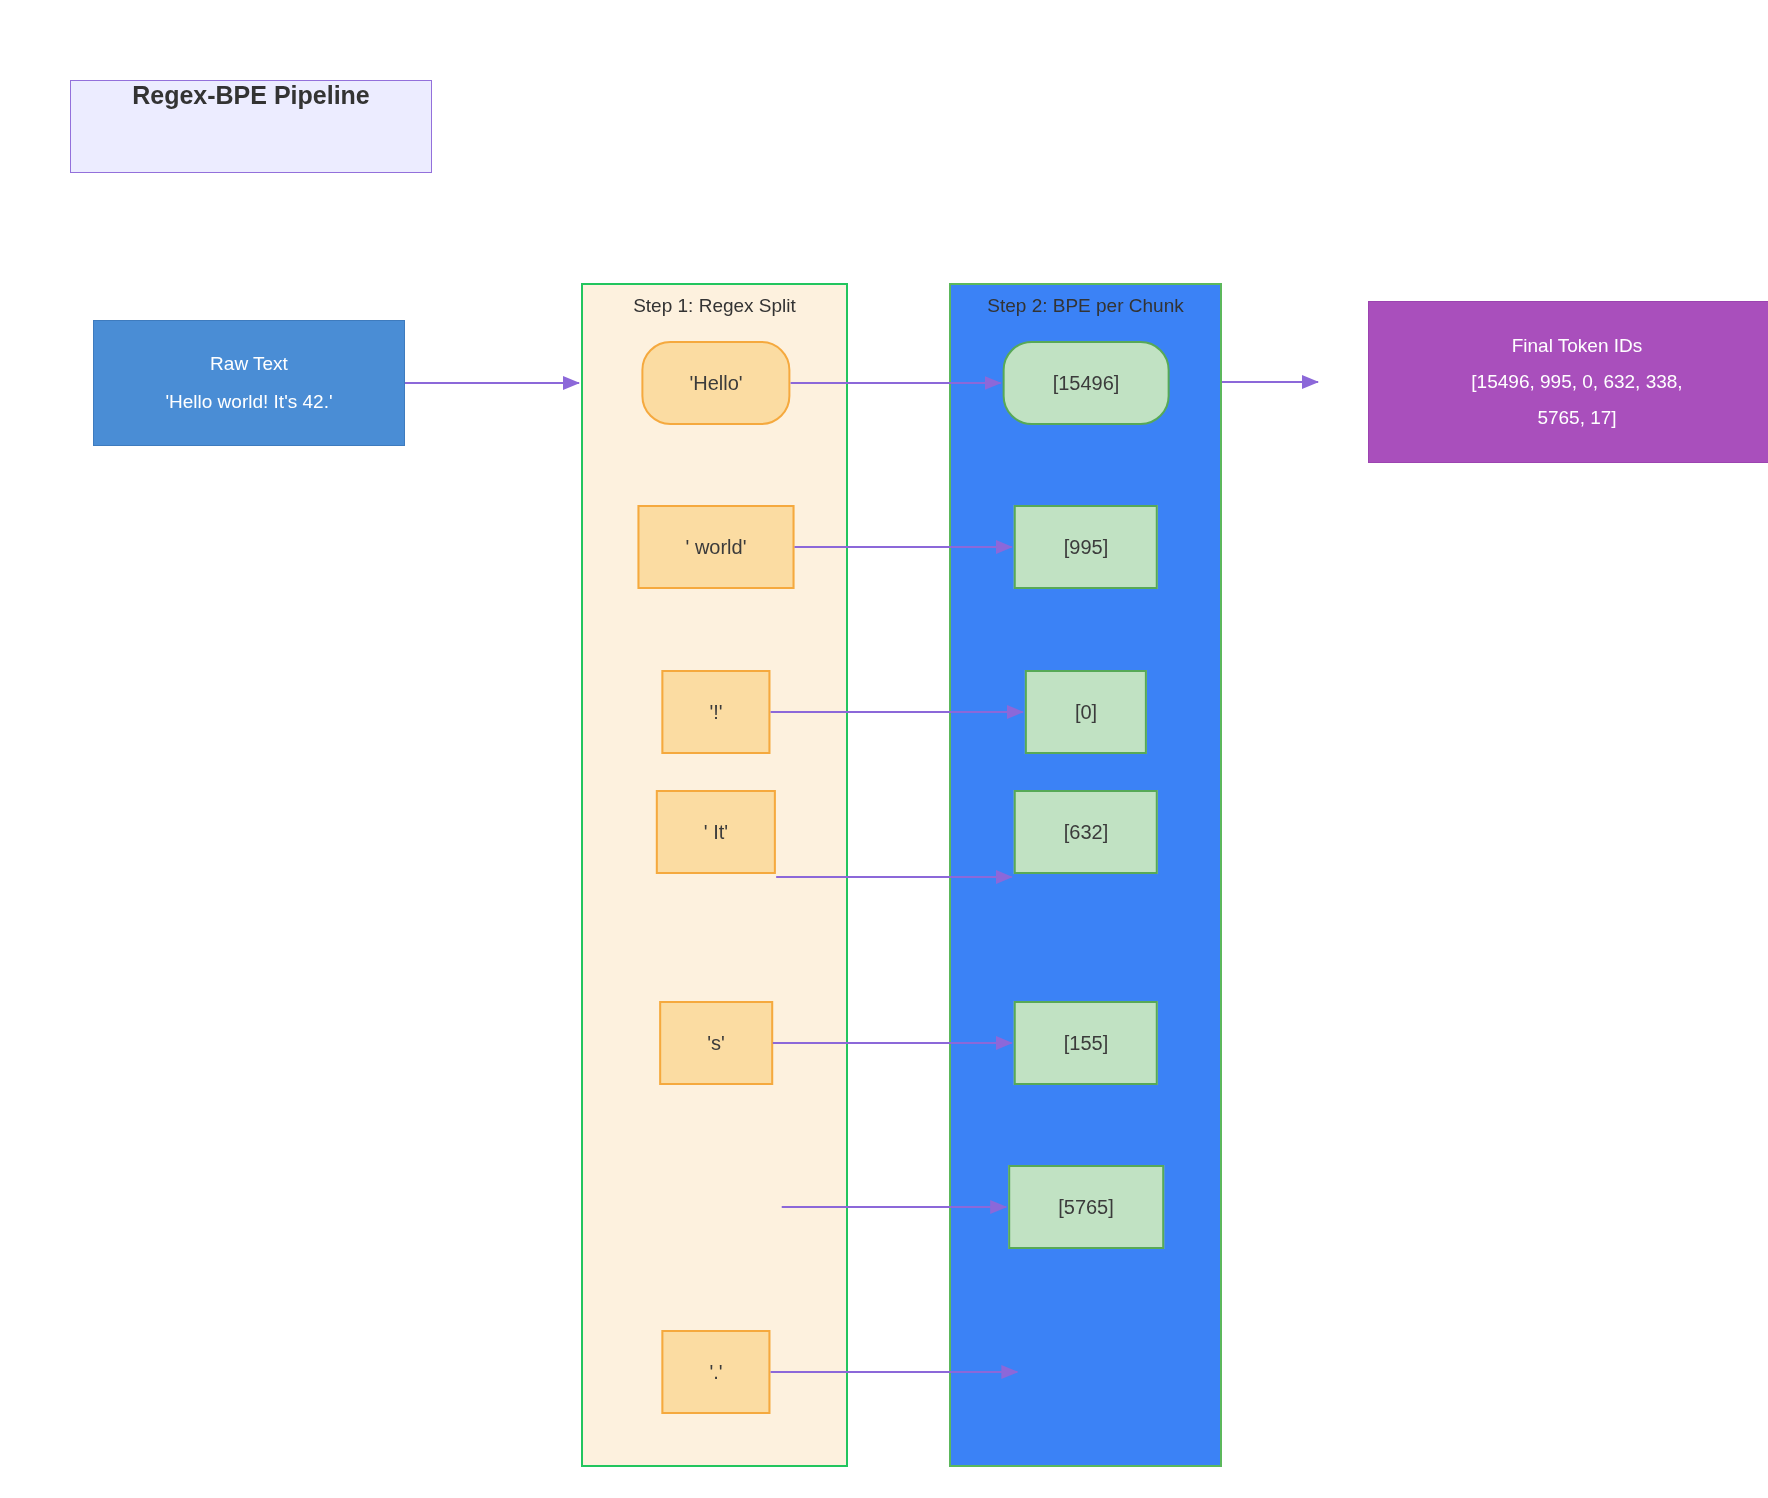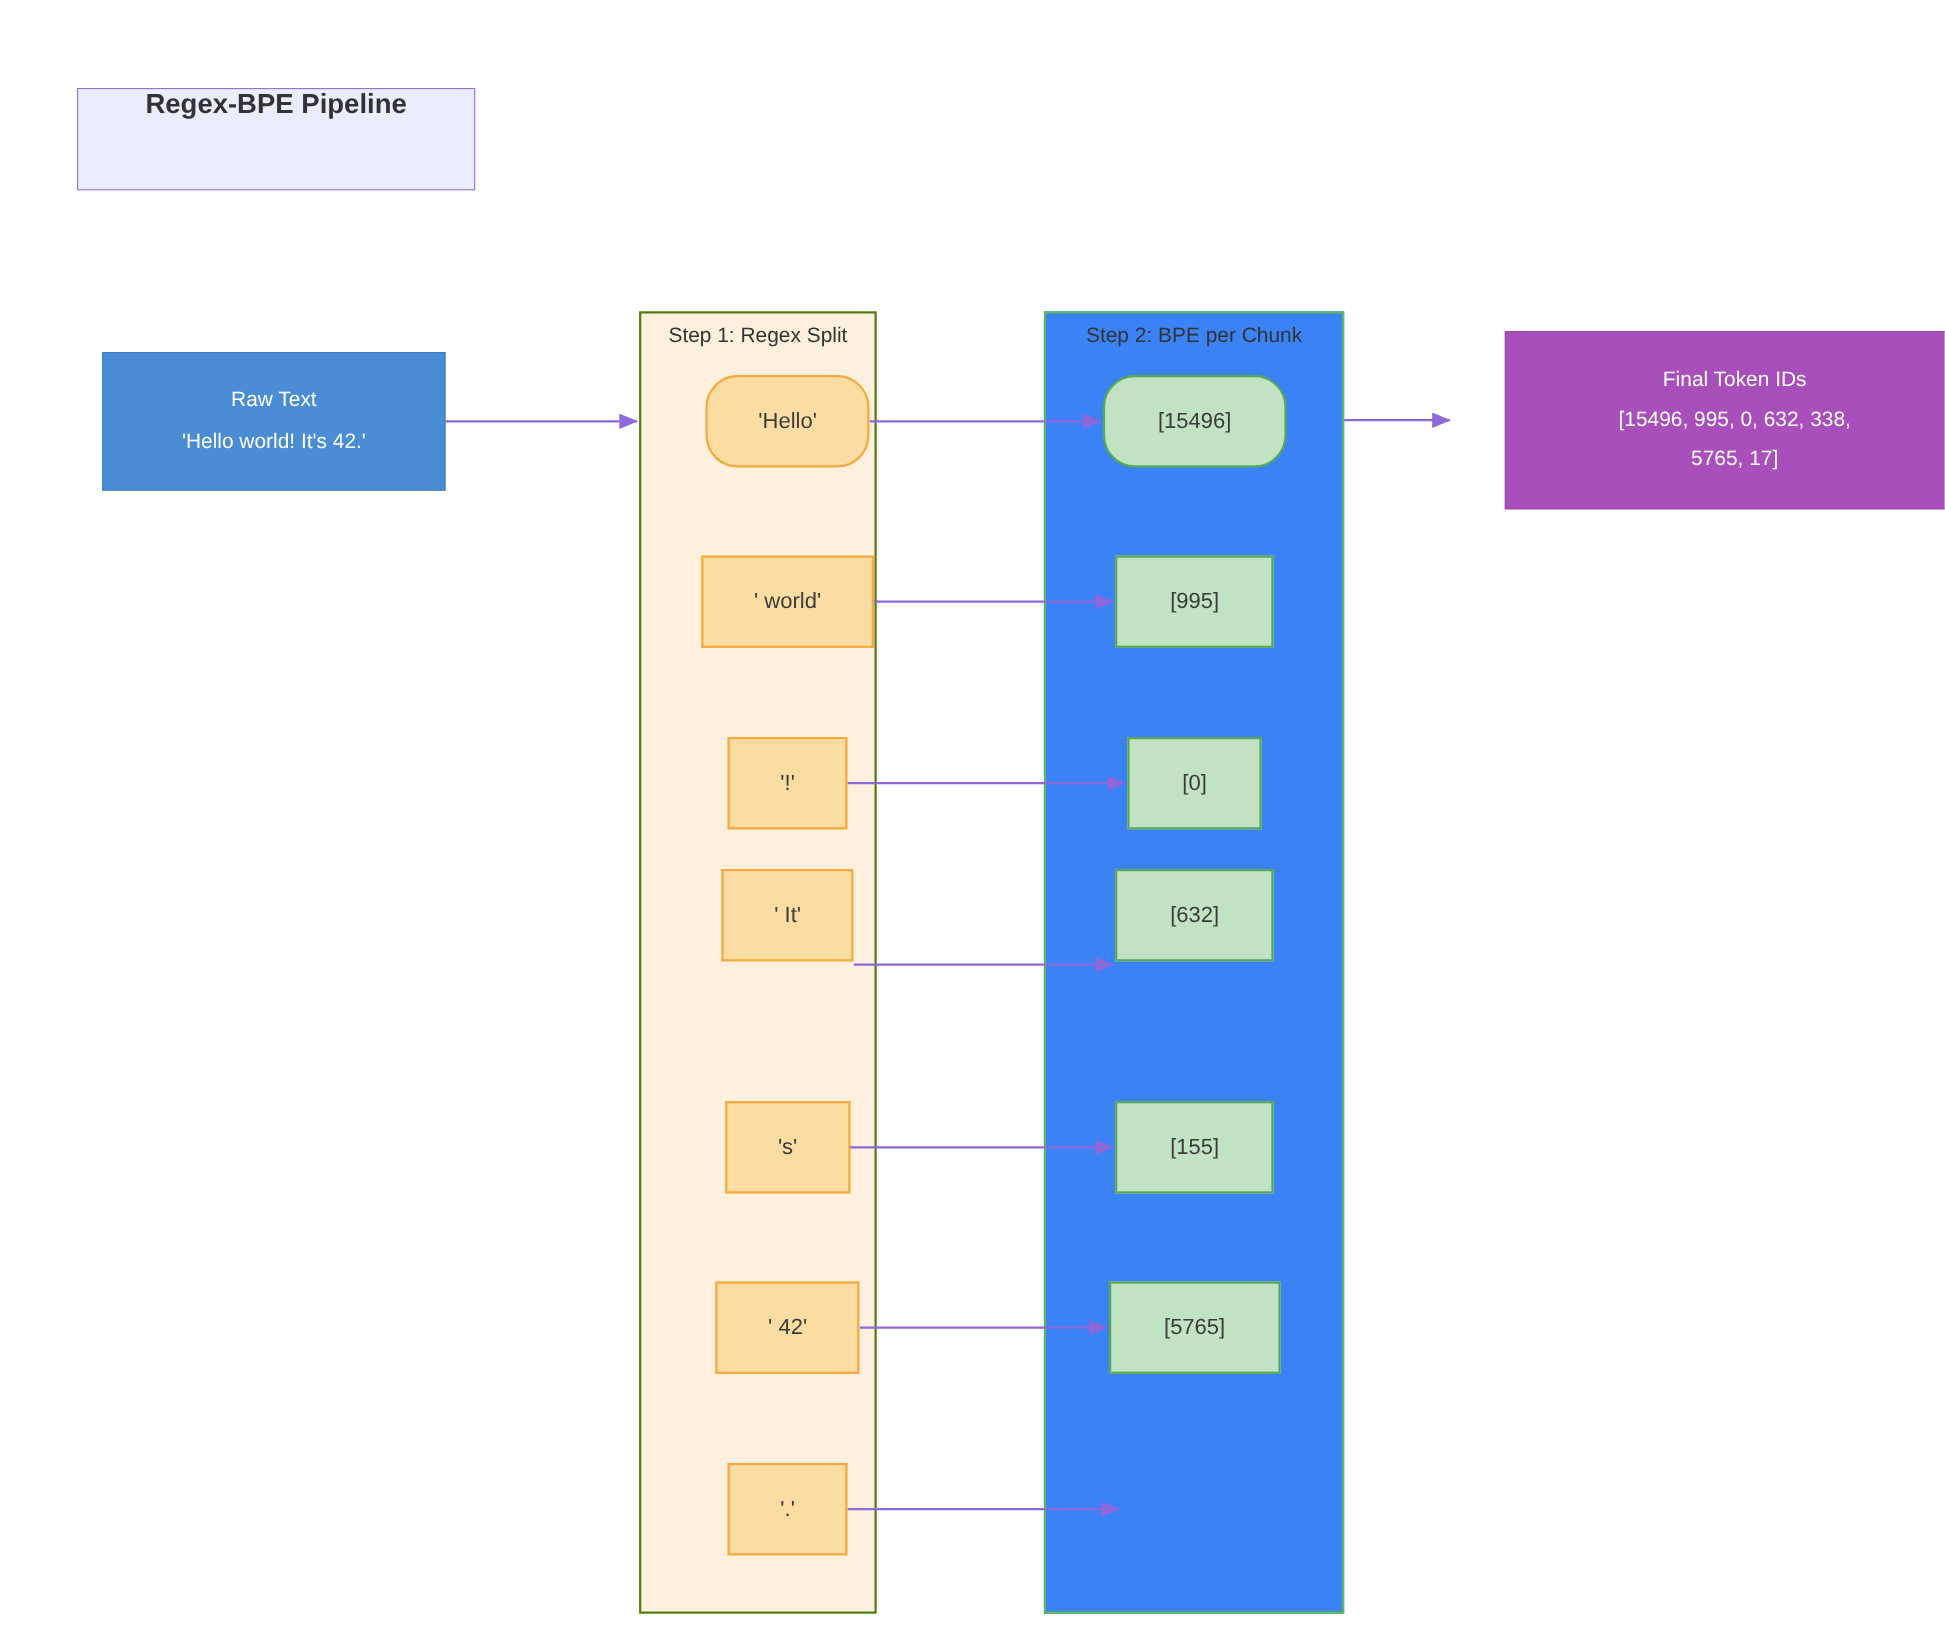--- a/index.html
+++ b/index.html
@@ -41,23 +41,23 @@
   }
 
   
   .container {
     position: absolute;
     top: 283px;
     height: 1184px;
     box-sizing: border-box;
   }
   .container.step1 {
-    left: 581px; width: 216px;
+    left: 581px; width: 267px;
     background: #FDF1DE;
-    border: 2px solid #4d7c0f;
+    border: 2px solid #22c55e;
   }
   .container.step2 {
     left: 949px; width: 273px;
     background: #3b82f6;
     border: 2px solid #5CB85C;
   }
   .container-header {
     position: absolute;
     top: 10px; left: 0; right: 0;
     text-align: center;
@@ -139,21 +139,20 @@
 
   <div class="container step2" id="step2-container">
     <div class="container-header">Step 2: BPE per Chunk</div>
   </div>
 
   <div class="node chunk-node row-0" id="chunk-0">'Hello'</div>
   <div class="node chunk-node row-1" id="chunk-1">' world'</div>
   <div class="node chunk-node row-2" id="chunk-2">'!'</div>
   <div class="node chunk-node row-3" id="chunk-3">' It'</div>
   <div class="node chunk-node row-4" id="chunk-4">'s'</div>
-  <div class="node chunk-node row-5" id="chunk-5">' 42'</div>
   <div class="node chunk-node row-6" id="chunk-6">'.'</div>
 
   <div class="node token-node row-0" id="token-0">[15496]</div>
   <div class="node token-node row-1" id="token-1">[995]</div>
   <div class="node token-node row-2" id="token-2">[0]</div>
   <div class="node token-node row-3" id="token-3">[632]</div>
   <div class="node token-node row-4" id="token-4">[155]</div>
   <div class="node token-node row-5" id="token-5">[5765]</div>
 
   <div class="final-node" id="final-node">

